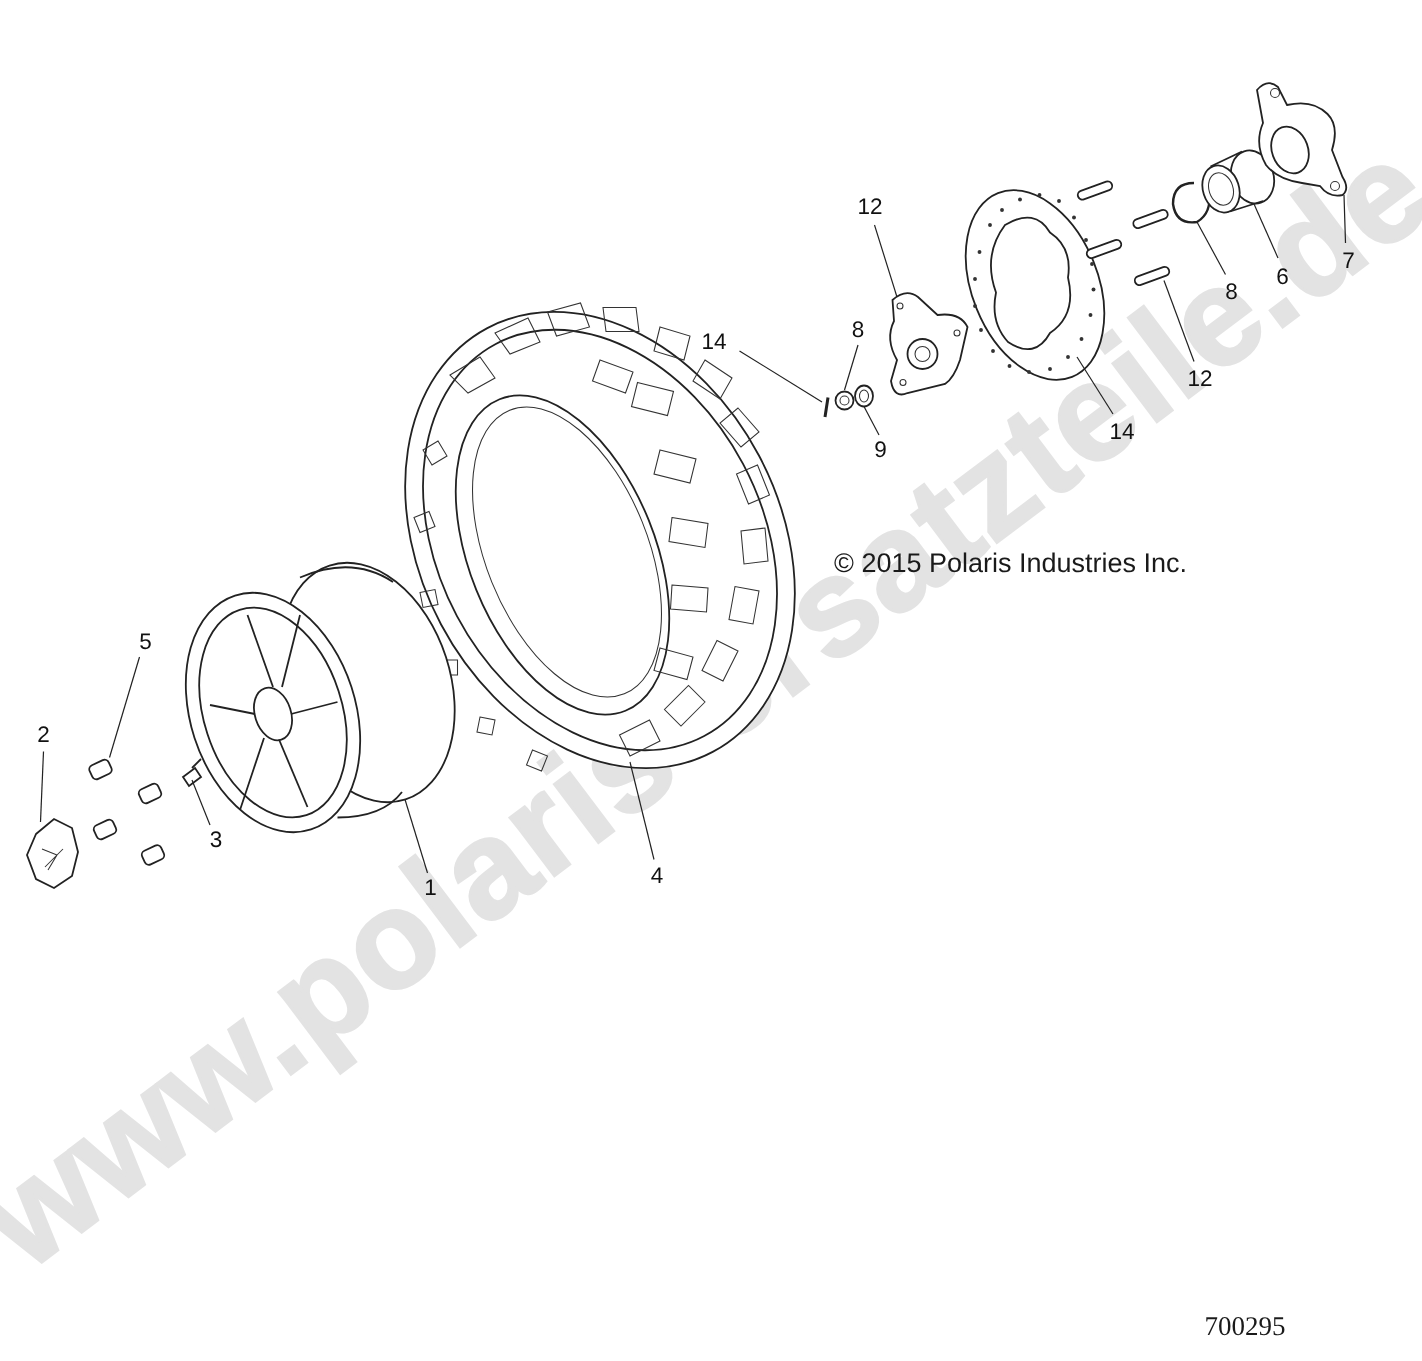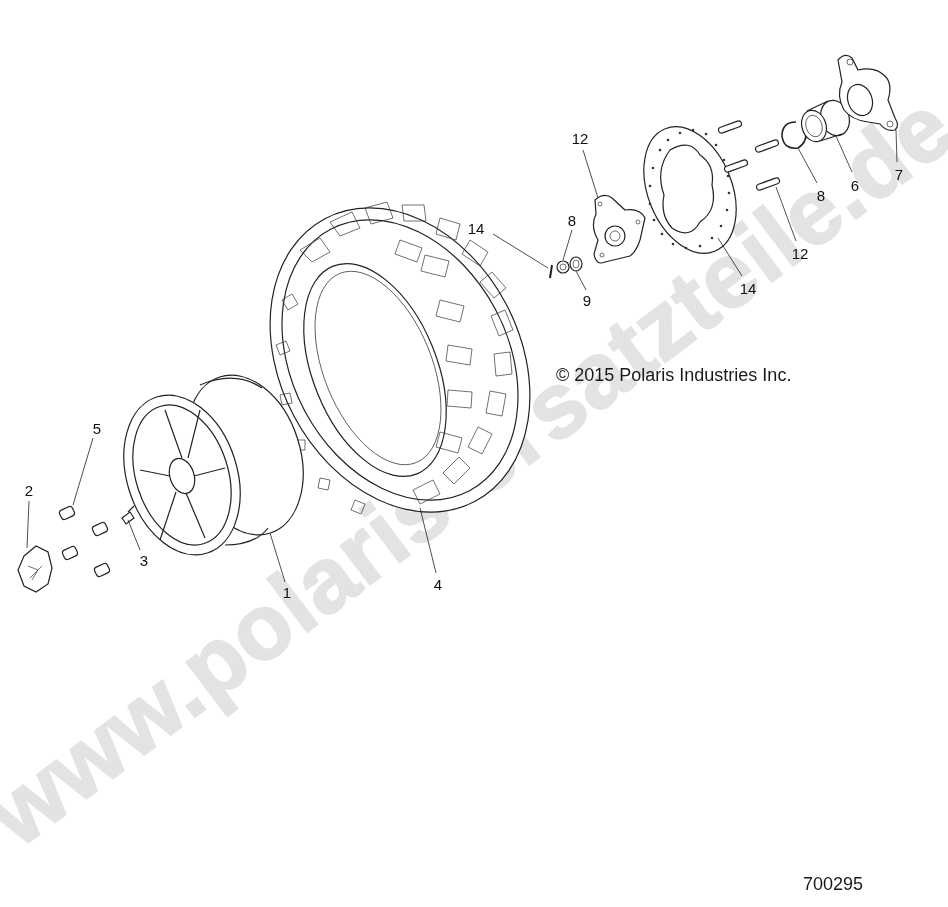--- a/index.html
+++ b/index.html
@@ -9,21 +9,21 @@
     position: absolute; left: 470px; top: 470px;
     font-family: "Liberation Sans", sans-serif; font-weight: bold;
     font-size: 92px; color: #e3e3e3; white-space: nowrap;
     transform: translate(-50%, -50%) rotate(-37deg);
     letter-spacing: 1px;
     -webkit-text-stroke: 2px #e3e3e3;
     pointer-events: none;
   }
   .callout { position: absolute; font-size: 15px; color: #111; line-height: 1; transform: translate(-50%, -50%); }
   .copyright { position: absolute; left: 556px; top: 365px; font-size: 18px; color: #1a1a1a; white-space: nowrap; }
-  .figno { position: absolute; left: 803px; top: 874px; font-size: 18px; color: #1a1a1a; }
+  .figno { position: absolute; left: 803px; top: 874px; font-size: 18px; color: #1a1a1a; font-family: Liberation Serif, serif; }
   svg .ln { stroke: #222; stroke-width: 1.2; fill: none; }
   svg .thin { stroke: #333; stroke-width: 0.7; fill: none; }
   svg .leader { stroke: #222; stroke-width: 0.8; fill: none; }
   svg .part { stroke: #222; stroke-width: 1.2; fill: #fff; }
 </style>
 </head>
 <body>
 
 <div id="canvas">
 

